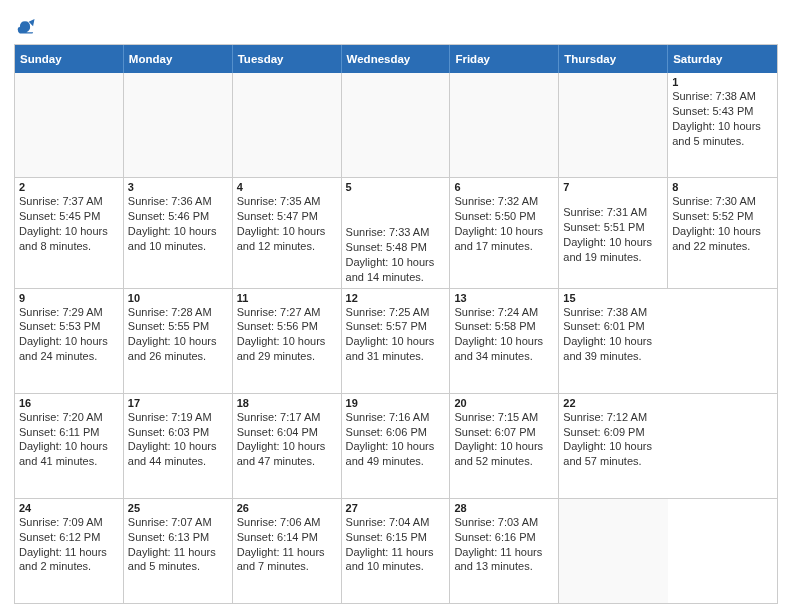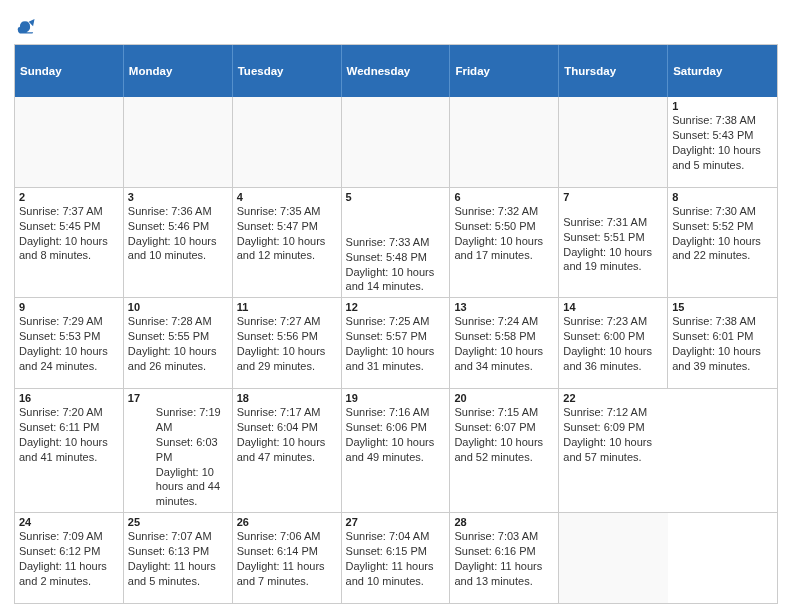--- a/index.html
+++ b/index.html
@@ -69,21 +69,21 @@
     }
     .cal-header {
       display: grid;
       grid-template-columns: repeat(7, 1fr);
       background: #2a6db5;
     }
     .cal-header-cell {
       color: #fff;
       font-size: 11.5px;
       font-weight: bold;
-      padding: 20px 5px;
+      padding: 8px 5px;
       text-align: left;
       border-right: 1px solid #5590cc;
     }
     .cal-header-cell:last-child { border-right: none; }
     .cal-body {
       flex: 1;
       display: flex;
       flex-direction: column;
     }
     .cal-row {
@@ -231,42 +231,36 @@
 Sunset: 5:57 PM
 Daylight: 10 hours and 31 minutes.</div>
           </div>
           <div class="cal-cell">
             <div class="day-num">13</div>
             <div class="cell-info" style="white-space: pre-line;">Sunrise: 7:24 AM
 Sunset: 5:58 PM
 Daylight: 10 hours and 34 minutes.</div>
           </div>
           <div class="cal-cell">
-            <div class="day-num">14</div>
-            <div class="cell-info" style="white-space: pre-line;">Sunrise: 7:23 AM
-Sunset: 6:00 PM
-Daylight: 10 hours and 36 minutes.</div>
-          </div>
-          <div class="cal-cell">
             <div class="day-num">15</div>
             <div class="cell-info" style="white-space: pre-line;">Sunrise: 7:38 AM
 Sunset: 6:01 PM
 Daylight: 10 hours and 39 minutes.</div>
           </div>
         </div>
         <div class="cal-row">
           <div class="cal-cell">
             <div class="day-num">16</div>
             <div class="cell-info" style="white-space: pre-line;">Sunrise: 7:20 AM
 Sunset: 6:11 PM
 Daylight: 10 hours and 41 minutes.</div>
           </div>
           <div class="cal-cell">
             <div class="day-num">17</div>
-            <div class="cell-info" style="white-space: pre-line; margin-left: 28px;">Sunrise: 7:19 AM
+            <div class="cell-info" style="white-space: pre-line;">Sunrise: 7:19 AM
 Sunset: 6:03 PM
 Daylight: 10 hours and 44 minutes.</div>
           </div>
           <div class="cal-cell">
             <div class="day-num">18</div>
             <div class="cell-info" style="white-space: pre-line;">Sunrise: 7:17 AM
 Sunset: 6:04 PM
 Daylight: 10 hours and 47 minutes.</div>
           </div>
           <div class="cal-cell">

